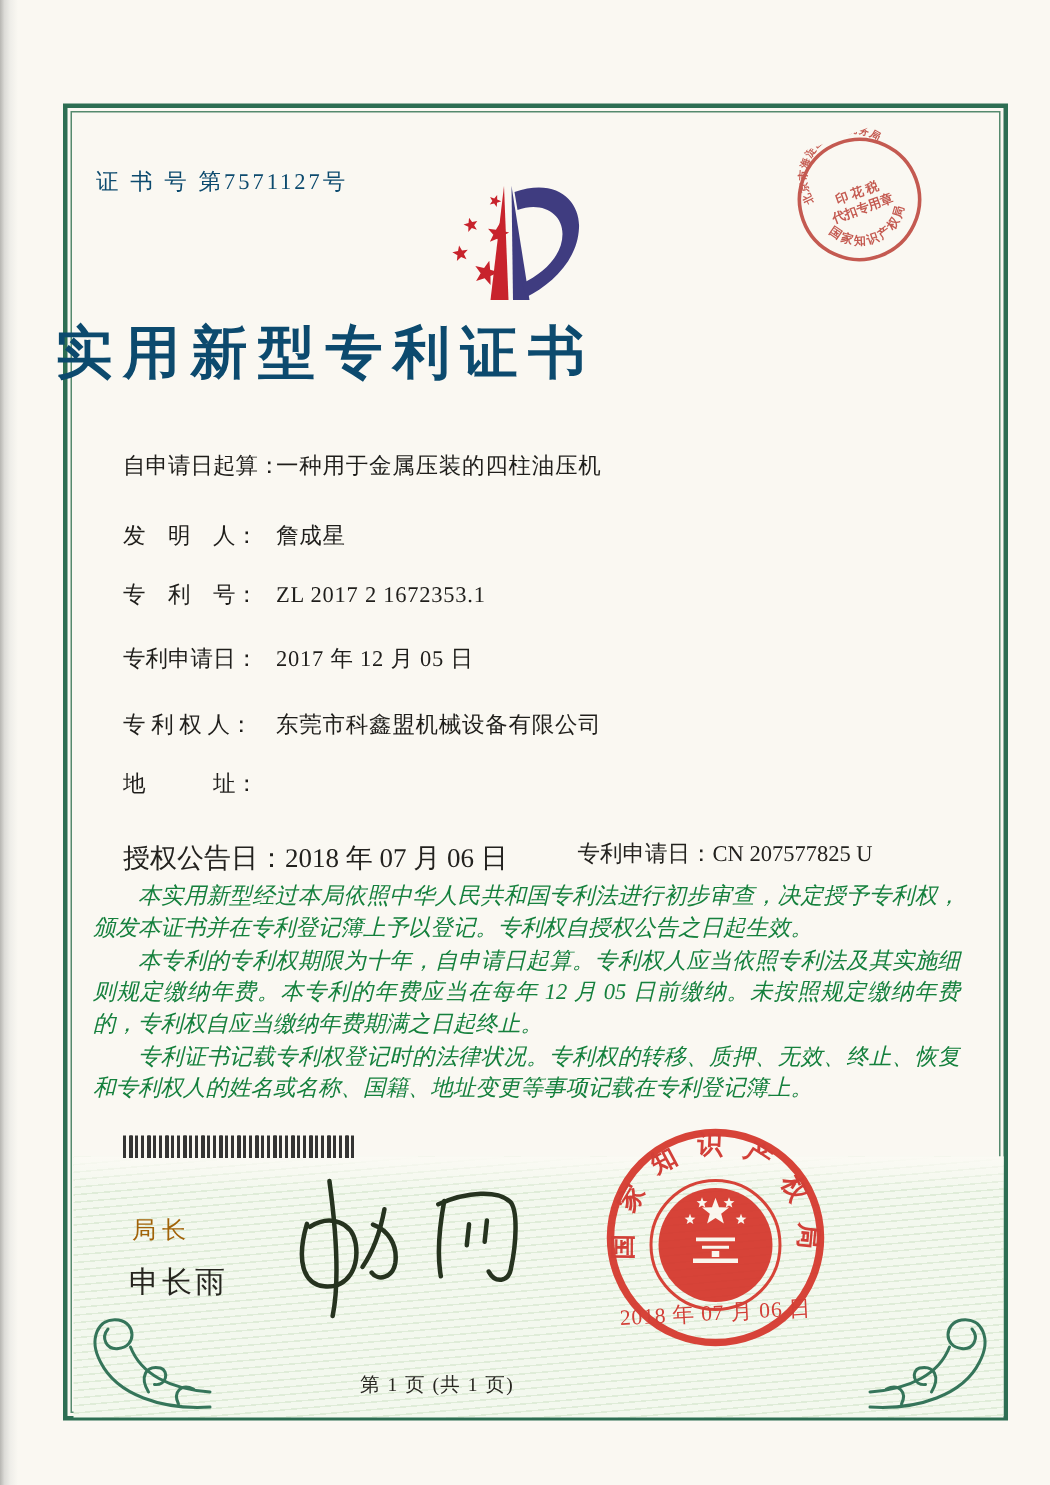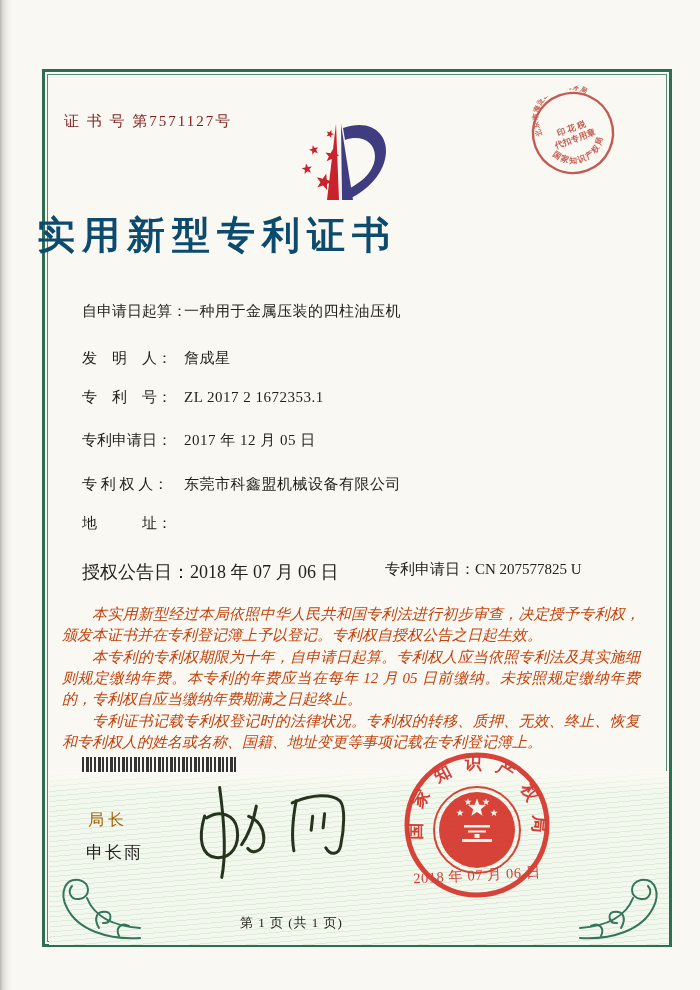--- a/index.html
+++ b/index.html
@@ -9,43 +9,43 @@
     font-family:"Liberation Serif","DejaVu Serif",serif;
     color:#23221f;
   }
   
   .scan-edge{position:absolute;left:0;top:0;width:12px;height:990px;
     background:linear-gradient(90deg,#b7b6b2 0,#dcdbd7 3px,#efeee9 7px,rgba(250,248,242,0) 12px);}
   
   .frame{position:absolute;left:42px;top:69px;width:630px;height:878px;
     border:3px solid #2d6e53;box-sizing:border-box;}
   .frame-inner{position:absolute;inset:2px;border:1px solid #558a6e;}
-  .cert-number{position:absolute;left:64px;top:112px;font-size:15px;letter-spacing:2px;color:#7f1d1d;}
+  .cert-number{position:absolute;left:64px;top:112px;font-size:15px;letter-spacing:2px;color:#0c4a6e;}
   .logo{position:absolute;left:283px;top:112px;width:112px;height:92px;}
   .page-title{position:absolute;left:52px;top:210px;width:628px;
     transform:translateX(-15px);font-size:38px;font-weight:600;letter-spacing:7px;color:#0c4a6e;}
   .field-row{position:absolute;left:82px;display:flex;font-size:15px;line-height:23px;color:#1f1e1b;}
   .field-label{width:102px;flex:0 0 102px;white-space:nowrap;}
   .field-value{letter-spacing:0.5px;}
   .addr .field-value{width:400px;word-break:break-all;}
   .grant-left{position:absolute;left:82px;top:560px;font-size:18px;white-space:nowrap;}
   .grant-right{position:absolute;left:385px;top:560px;font-size:15px;white-space:nowrap;}
   .body-text{position:absolute;left:62px;top:588px;width:578px;
-    font-style:italic;font-size:15px;line-height:21px;text-align:justify;color:#c2410c;margin-top:16px;}
+    font-style:italic;font-size:15px;line-height:21px;text-align:justify;color:#15803d;}
   .body-text p{margin:0 0 1px 0;text-indent:2em;}
   .barcode{position:absolute;left:82px;top:757px;width:155px;height:15px;opacity:.88;
     background:
       repeating-linear-gradient(90deg,#191919 0 2px,rgba(0,0,0,0) 2px 4px),
       repeating-linear-gradient(90deg,rgba(0,0,0,0) 0 5px,#191919 5px 7px,rgba(0,0,0,0) 7px 12px);}
   .wave-band{position:absolute;left:49px;top:771px;width:620px;height:174px;
     background:
       linear-gradient(180deg,#fbfaf4 0,rgba(251,250,244,0) 22px),
       repeating-linear-gradient(175deg,#dfecd8 0 1px,#f3f8ee 1px 5px);}
   .director-title{position:absolute;left:88px;top:810px;font-size:16px;letter-spacing:4px;color:#a16207;text-align:right;}
-  .director-name{position:absolute;left:86px;top:841px;font-size:17px;letter-spacing:2px;color:#26251f;}
+  .director-name{position:absolute;left:86px;top:841px;font-size:20px;letter-spacing:2px;color:#26251f;}
   .signature{position:absolute;left:185px;top:776px;width:170px;height:105px;}
   .flourish{position:absolute;top:868px;width:92px;height:76px;}
   .flourish.left{left:50px;}
   .flourish.right{left:578px;transform:scaleX(-1);}
   .seal{position:absolute;left:402px;top:750px;width:150px;height:150px;opacity:.93;}
   .seal text{font-family:"Liberation Serif",serif;}
   .tax-stamp{position:absolute;left:530px;top:90px;width:86px;height:86px;
     transform:rotate(-20deg);opacity:.9;}
   .tax-stamp text{font-family:"Liberation Serif",serif;}
   .page-footer{position:absolute;left:240px;top:914px;width:160px;

